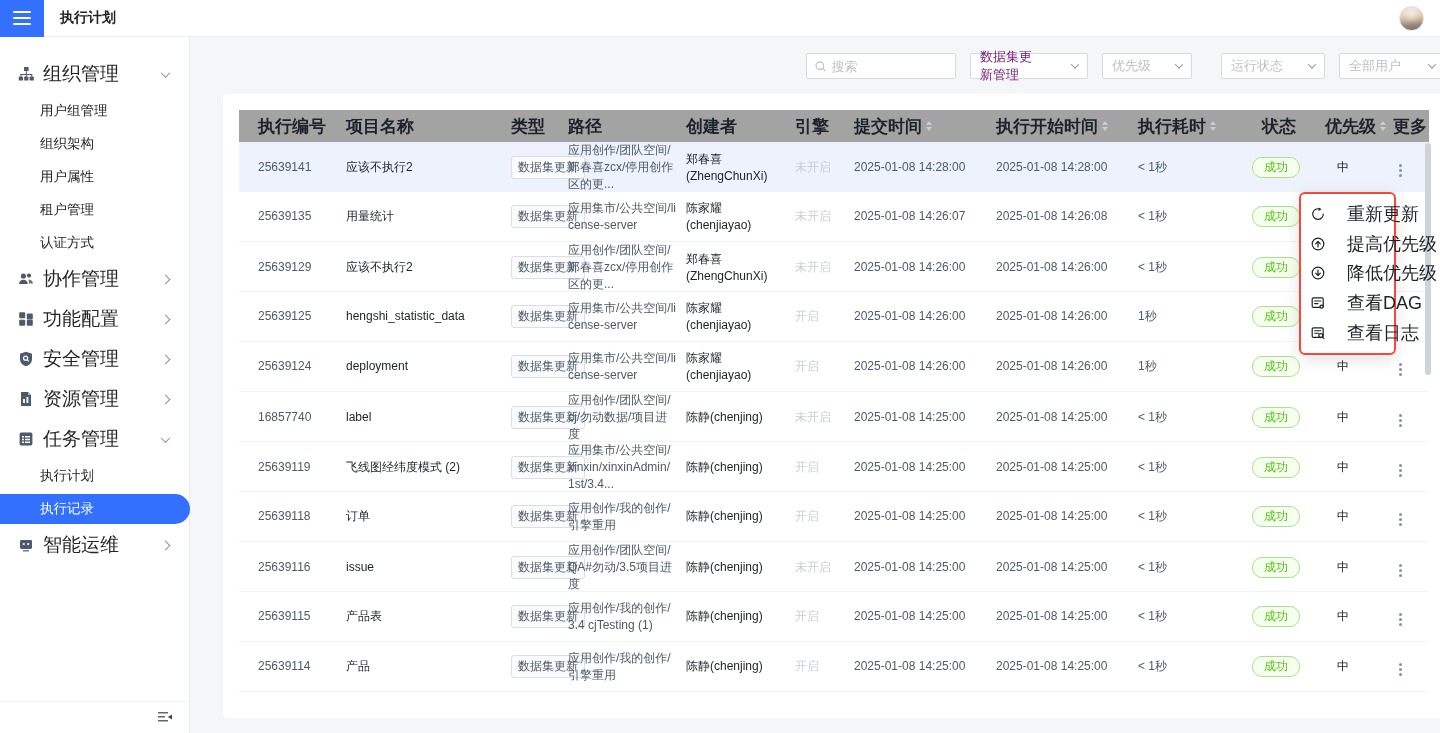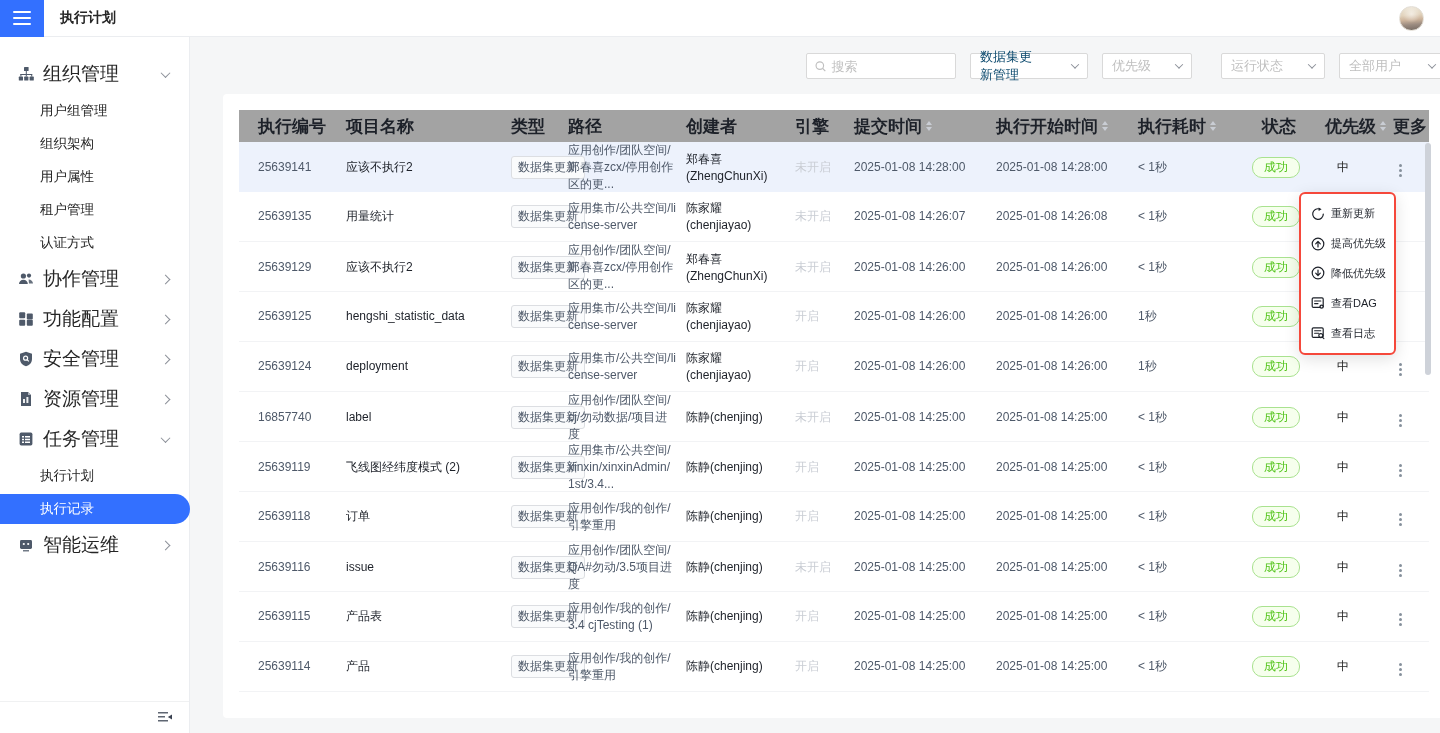--- a/index.html
+++ b/index.html
@@ -48,21 +48,21 @@
   .filterbar{ display:flex; justify-content:flex-end; align-items:center; gap:14px; height:26px;}
   .search{ width:150px; height:26px; background:#fff; border:1px solid #d9d9d9; border-radius:2px;
     display:flex; align-items:center; padding:0 8px; gap:5px;}
   .search input{ border:none; outline:none; width:100%; font-size:13px; color:#262626;
     font-family:inherit; background:transparent;}
   .search input::placeholder{ color:#bfbfbf;}
   .dd{ height:26px; background:#fff; border:1px solid #d9d9d9; border-radius:2px; display:flex;
     align-items:center; padding:0 9px; font-size:13px; color:#bfbfbf; cursor:pointer;}
   .dd .lbl{ flex:1;}
   .dd .chev{ margin-left:6px; width:6px; height:6px;}
-  .dd.dark{ color:#0c4a6e;gap:32px;}
+  .dd.dark{ color:#701a75;gap:32px;}
   .dd.gap-extra{ margin-left:15px;}
   
   .card{ position:relative; margin-top:15px; background:#fff; border-radius:4px; width:1222px;
     height:624px; padding:16px 16px 0 16px;}
   .grid{ display:grid;
     grid-template-columns:88px 165px 57px 118px 109px 59px 142px 142px 124px 63px 68px 1fr;
     align-items:center; padding-left:19px;}
   .thead{ height:32px; background:#a3a3a3; font-size:17px; font-weight:700; color:#1d2129;}
   .th{ display:flex; align-items:center; gap:4px;}
   .sort{ display:flex; flex-direction:column; gap:2px;}
@@ -84,22 +84,22 @@
   .c-prio{ padding-left:12px; color:#262626;}
   .dots{ display:inline-flex; flex-direction:column; gap:2px; padding:4px 6px; cursor:pointer;}
   .dots i{ width:3px; height:3px; border-radius:50%; background:#86909c; display:block;}
   
   .vscroll{ position:absolute; top:49px; right:14px; width:6px; height:232px;
     background:#ced2d9; border-radius:3px;}
   
   .ctxmenu{ position:fixed; left:1299px; top:192px; width:97px; height:163px; background:#fff;
     border:2px solid var(--red); border-radius:6px; box-shadow:0 4px 16px rgba(0,0,0,.12);
     display:flex; flex-direction:column; justify-content:space-around; padding:5px 0; z-index:40;}
-  .mi{ display:flex; align-items:center; gap:6px; padding:0 0 0 10px; height:30px;
-    font-size:11px; color:#1d2129; cursor:pointer; white-space:nowrap;}
+  .mi{ display:flex; align-items:center; gap:22px; padding:0 0 0 10px; height:30px;
+    font-size:18px; color:#1d2129; cursor:pointer; white-space:nowrap;}
   .mi svg{ flex:0 0 14px;}
 </style>
 </head>
 <body>
 
 <div class="topbar">
   <div class="burger">
     <i></i>
       <i></i>
       <i></i>

